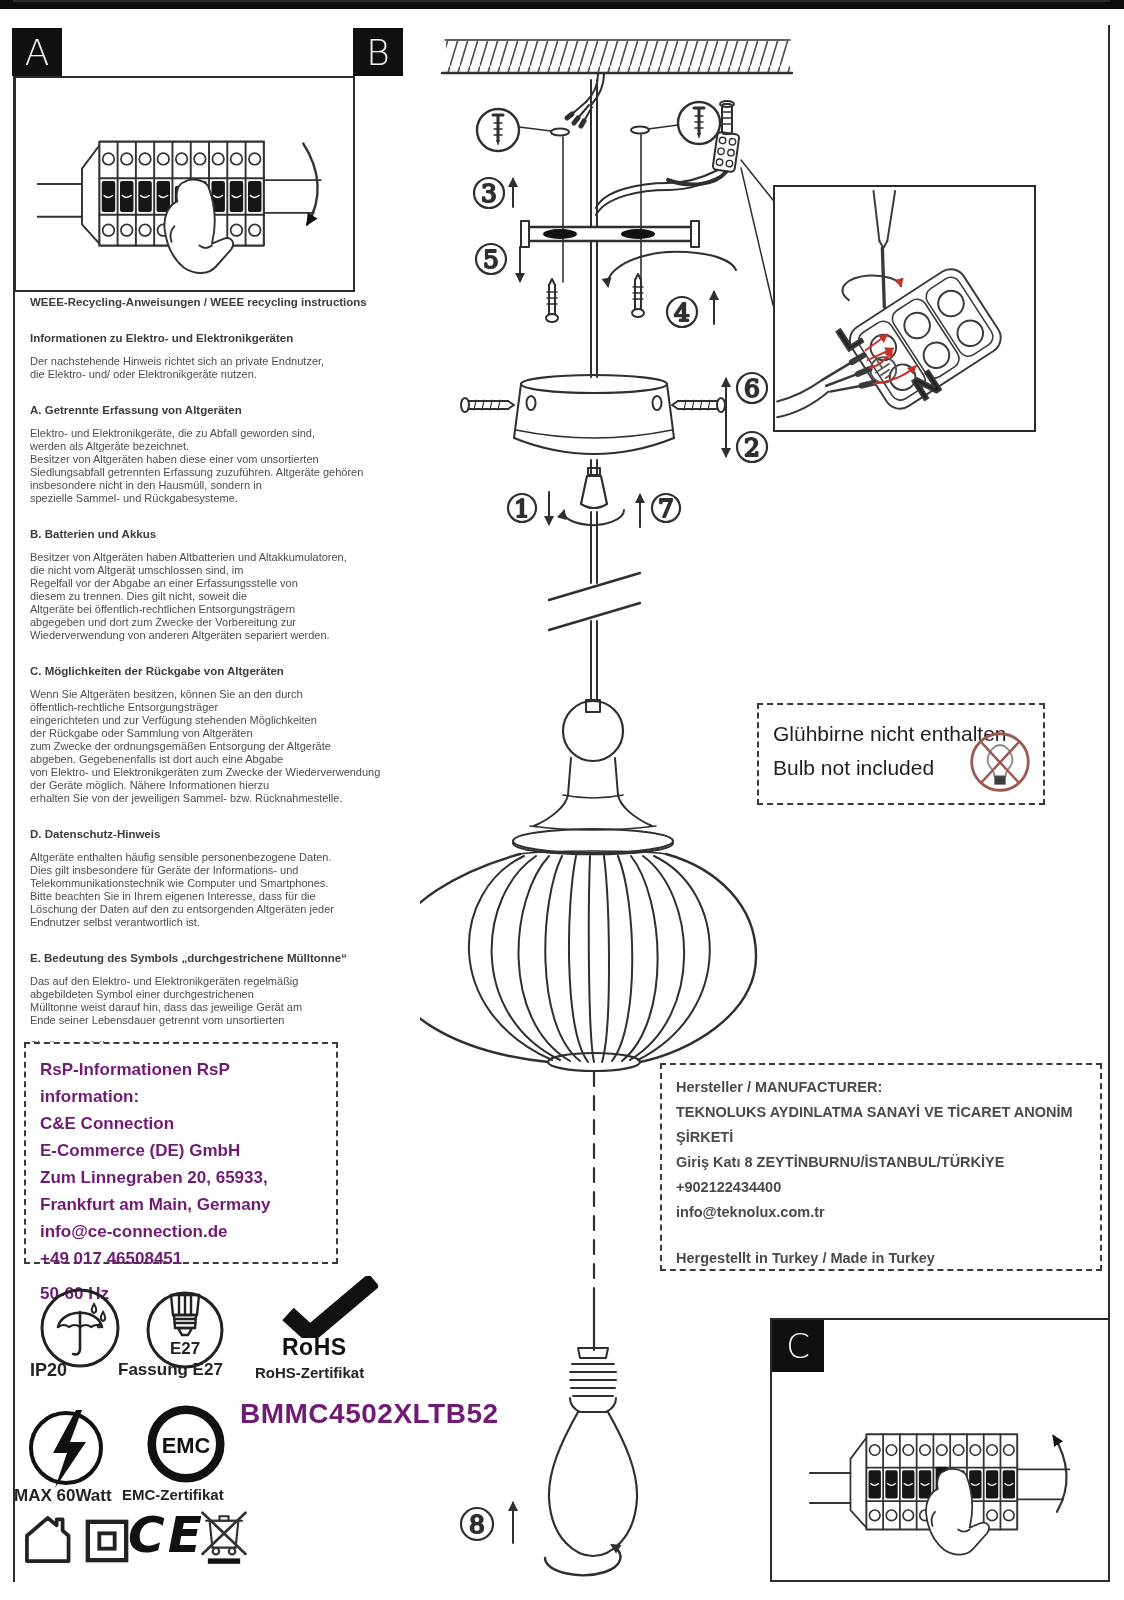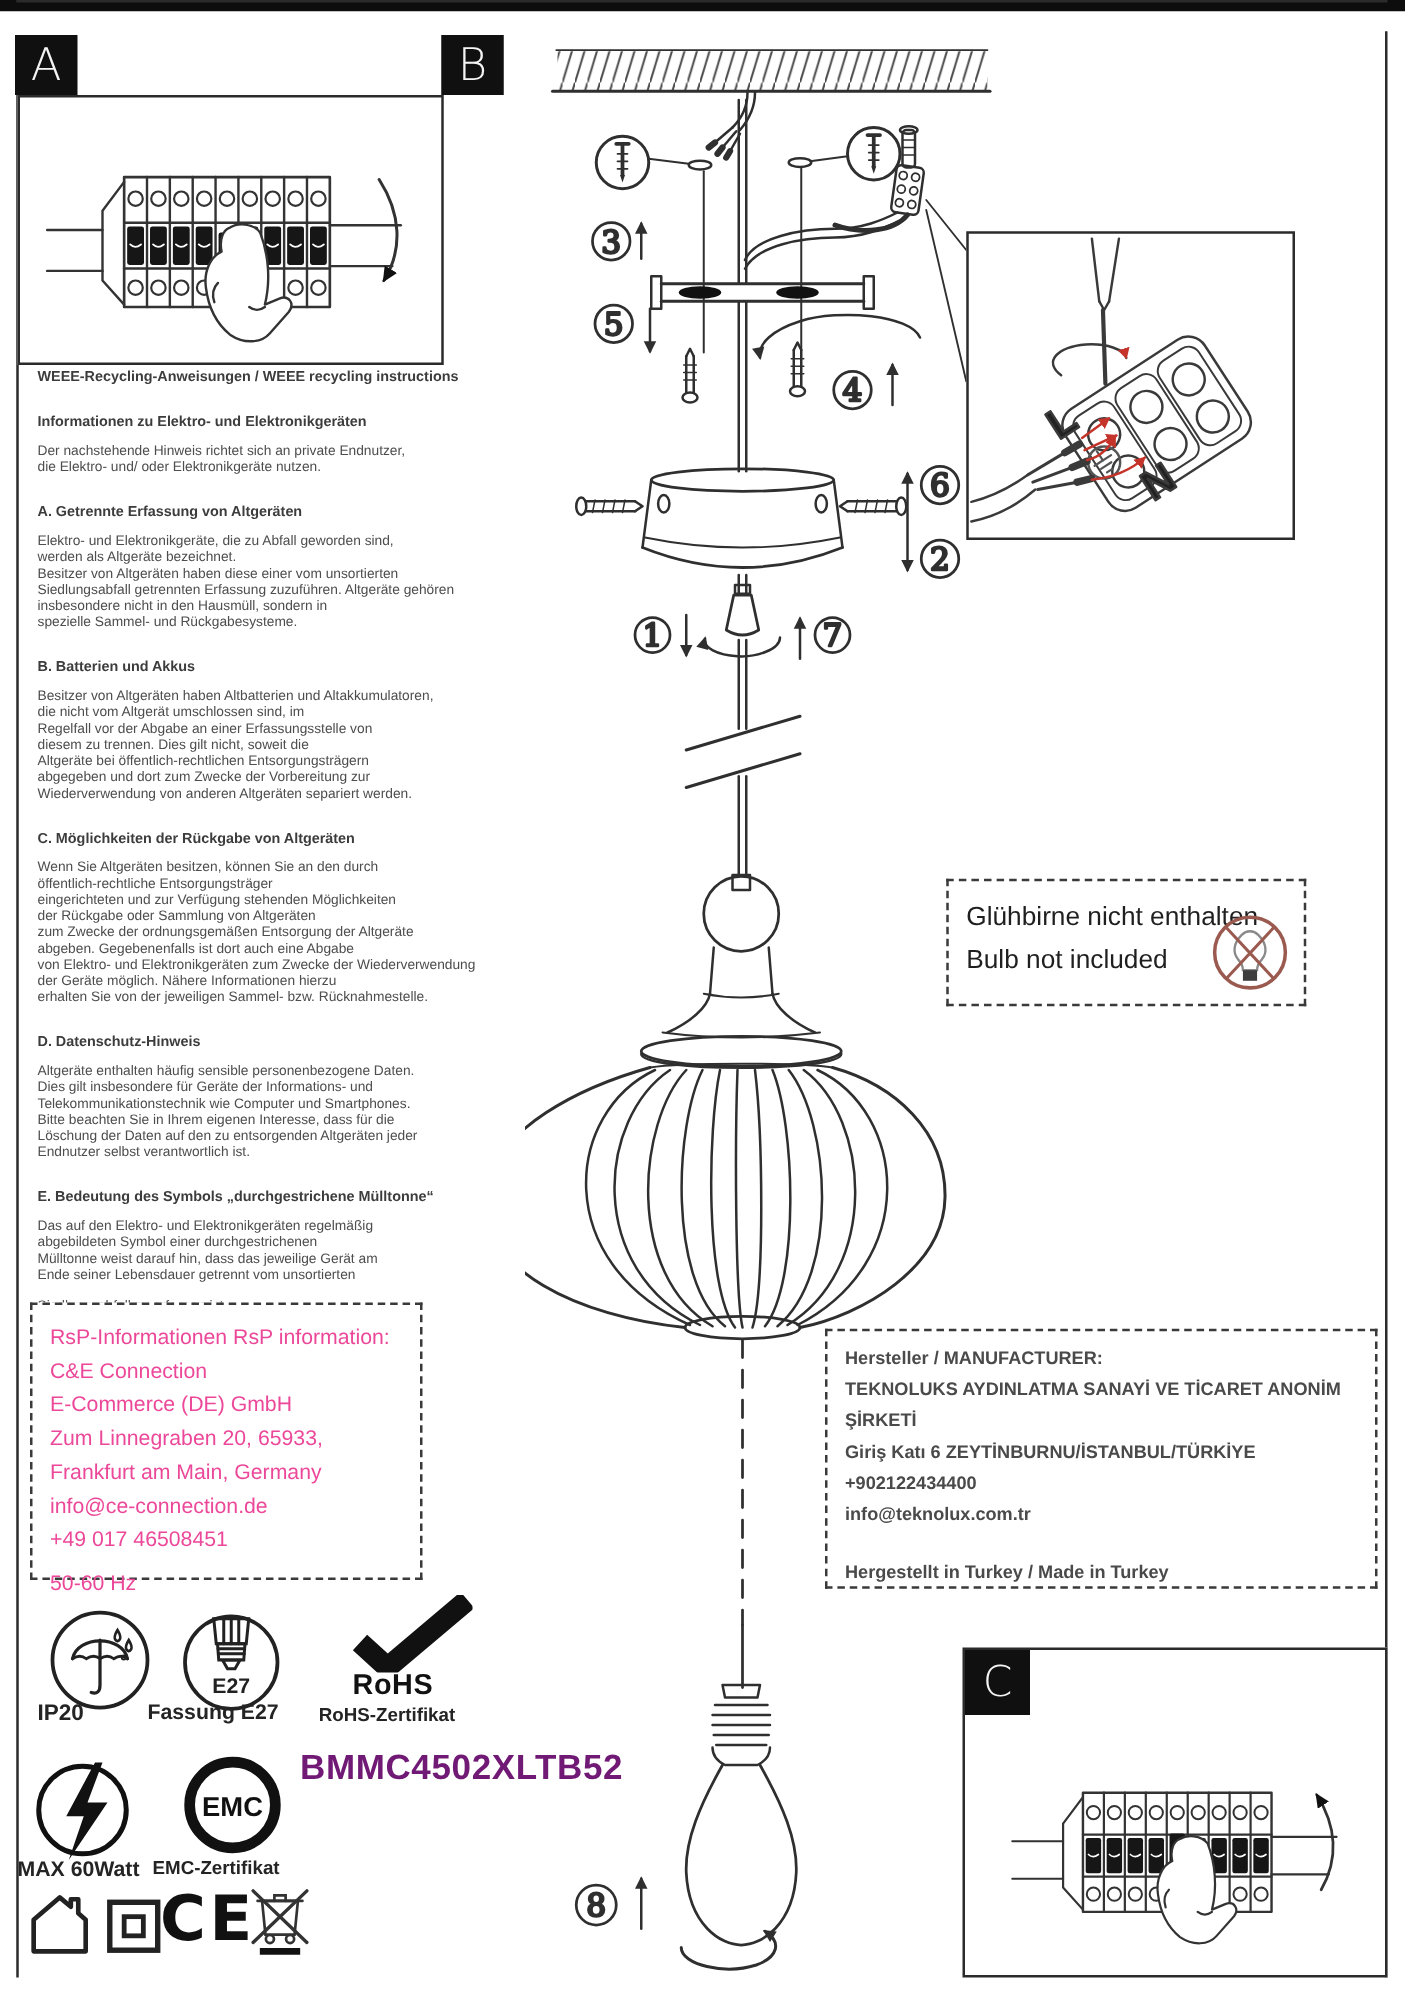--- a/index.html
+++ b/index.html
@@ -16,21 +16,21 @@
              font-family:"Liberation Sans",sans-serif;}
   .logo-royal{color:#F3B01C;}
   .logo-tech{color:#141414;}
   .logo-reg{color:#141414;font-size:14px;vertical-align:20px;font-weight:400;}
   .subtitle{margin-top:8px;font-size:24px;line-height:1.3;color:#242424;font-weight:500;}
   .dashed-box{border:2.5px dashed #3a3a3a;background:#fff;box-sizing:border-box;}
   .weee{width:424px;color:#4d4d4d;font-size:11px;line-height:13px;}
   .weee h4{font-size:11.5px;color:#3c3c3c;margin:23px 0 10px 0;font-weight:bold;}
   .weee .t{font-size:11.5px;color:#3c3c3c;font-weight:bold;margin:0 0 12px 0;}
   .weee p{margin:0 0 4px 0;white-space:pre-line;}
-  .rsp{padding:12px 14px;font-size:17px;font-weight:normal;color:#ec4899;line-height:27px;}
+  .rsp{padding:12px 14px;font-size:17px;font-weight:bold;color:#701a75;line-height:27px;}
   .rsp .gap{margin-top:8px;}
   .manu{padding:10px 14px;font-size:14.5px;font-weight:bold;color:#4a4a4a;line-height:25px;}
   .manu .made{margin-top:21px;}
   .nobulb-text{font-size:21px;color:#1f1f1f;font-weight:500;line-height:34px;}
   .cert-label{font-weight:700;color:#242424;}
   .model{font-size:28px;font-weight:900;color:#701a75;letter-spacing:.5px;}
   .rohs-word{font-size:23px;font-weight:900;color:#111;text-align:left;letter-spacing:.5px;}
   .ce-mark{font-family:"DejaVu Sans",sans-serif;font-size:50px;font-weight:bold;color:#111;letter-spacing:3px;}
   svg text.stepnum{font-family:"DejaVu Serif",serif;font-size:25px;fill:#2f2f2f;text-anchor:middle;}
   svg text.tlabel{font-family:"Liberation Sans",sans-serif;font-weight:bold;fill:#222;}
@@ -482,21 +482,21 @@
     <div>Zum Linnegraben 20, 65933,</div>
     <div>Frankfurt am Main, Germany</div>
     <div>info@ce-connection.de</div>
     <div>+49 017 46508451</div>
     <div class="gap">50-60 Hz</div>
   </div>
 
   <div class="abs dashed-box manu" style="left:660px;top:1063px;width:442px;height:208px;">
     <div>Hersteller / MANUFACTURER:</div>
     <div>TEKNOLUKS AYDINLATMA SANAYİ VE TİCARET ANONİM ŞİRKETİ</div>
-    <div>Giriş Katı 6 ZEYTİNBURNU/İSTANBUL/TÜRKİYE</div>
+    <div>Giriş Katı 8 ZEYTİNBURNU/İSTANBUL/TÜRKİYE</div>
     <div>+902122434400</div>
     <div>info@teknolux.com.tr</div>
     <div class="made">Hergestellt in Turkey / Made in Turkey</div>
   </div>
 
   <svg class="abs" style="left:38px;top:1286px;" width="84" height="84" viewBox="0 0 84 84">
     <g fill="none" stroke="#222" stroke-width="3" stroke-linecap="round">
       <circle cx="42" cy="42" r="38"></circle>
       <path d="M20,41 C24,22 60,22 64,41" stroke-width="2.6"></path>
       <path d="M20,41 Q26,37 31,41 Q37,37 42,41 Q48,37 53,41 Q59,37 64,41" stroke-width="2.2"></path>
@@ -544,21 +544,21 @@
 
   <div class="abs model" style="left:240px;top:1398px;">BMMC4502XLTB52</div>
 
   <svg class="abs" style="left:18px;top:1510px;" width="58" height="56" viewBox="0 0 78 70">
     <path d="M12,66 L12,32 L40,8 L52,18 L52,10 L60,10 L60,25 L68,32 L68,66 Z" fill="none" stroke="#222" stroke-width="5" stroke-linejoin="round"></path>
   </svg>
   <svg class="abs" style="left:84px;top:1518px;" width="46" height="46" viewBox="0 0 48 48">
     <rect x="4" y="4" width="40" height="40" fill="none" stroke="#222" stroke-width="4.5"></rect>
     <rect x="16" y="16" width="16" height="16" fill="none" stroke="#222" stroke-width="4"></rect>
   </svg>
-  <div class="abs ce-mark" style="left:128px;top:1506px;">CE</div>
+  <div class="abs ce-mark" style="left:128px;top:1506px;font-style:italic;">CE</div>
   <svg class="abs" style="left:198px;top:1506px;" width="52" height="60" viewBox="0 0 58 66">
     <g fill="none" stroke="#333" stroke-width="2.4" stroke-linecap="round">
       <path d="M13,16 L45,16 L42,46 L16,46 Z"></path>
       <line x1="9" y1="16" x2="49" y2="16"></line>
       <path d="M24,16 L24,11 L34,11 L34,16"></path>
       <circle cx="20" cy="50" r="3.6"></circle>
         <circle cx="38" cy="50" r="3.6"></circle>
       <line x1="5" y1="7" x2="53" y2="53" stroke-width="3"></line>
       <line x1="53" y1="7" x2="5" y2="53" stroke-width="3"></line>
     </g>

